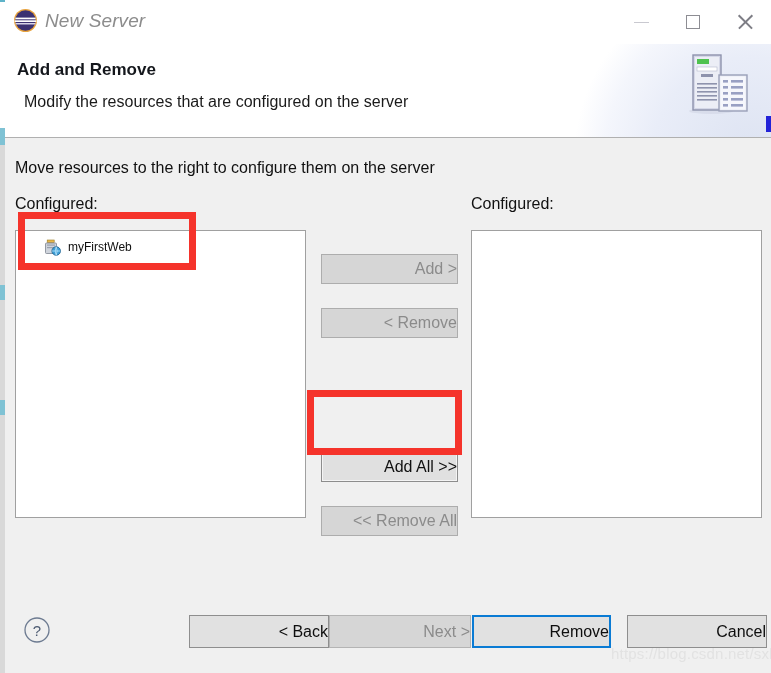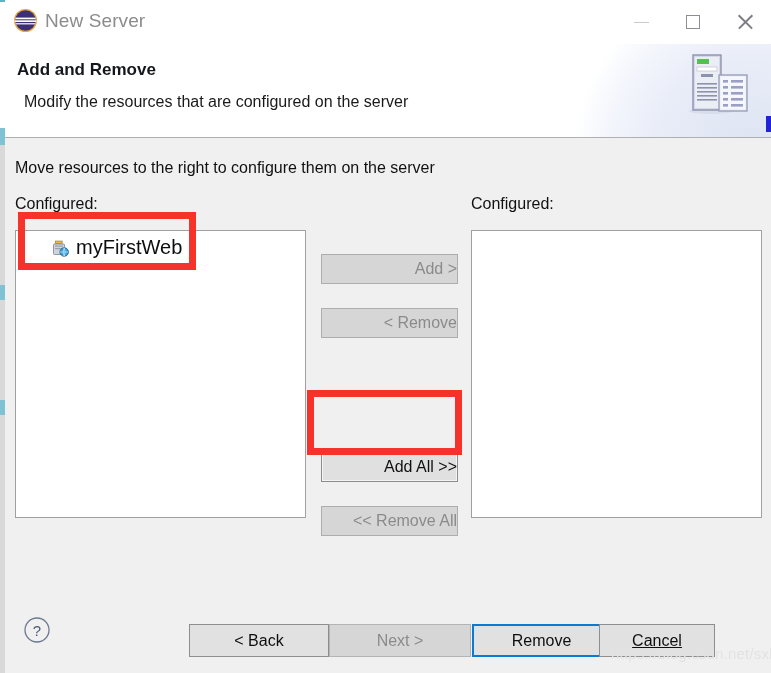--- a/index.html
+++ b/index.html
@@ -61,20 +61,21 @@
     width: 25px; height: 25px;
   }
   .title-text {
     position: absolute;
     left: 40px; top: 8px;
     font-size: 19px;
     color: #8c8c8c;
     letter-spacing: 0.1px;
     line-height: 26px;
     white-space: nowrap;
+    font-style: italic;
   }
   .win-controls {
     position: absolute;
     right: 0; top: 0;
     height: 44px;
     display: flex;
   }
   .win-btn {
     width: 52px; height: 44px;
     display: flex;
@@ -177,22 +178,22 @@
     background: #ffffff;
     border: 1px solid #a0a0a0;
     box-sizing: border-box;
   }
   .listbox.available  { left: 10px;  top: 92px; width: 291px; height: 288px; }
   .listbox.configured { left: 466px; top: 92px; width: 291px; height: 288px; }
   .list-item {
     display: flex;
     align-items: center;
     height: 26px;
-    padding-left: 36px;
-    font-size: 20px;
+    padding-left: 28px;
+    font-size: 12px;
     color: #0e0e0e;
     margin-top: 3px;
   }
   .webmodule-icon { width: 17px; height: 17px; margin-right: 7px; flex: 0 0 auto; }
 
   
   .btncol {
     position: absolute;
     left: 312px;
     top: 92px;
@@ -247,35 +248,34 @@
     width: 28px; height: 28px;
   }
   .foot-btn {
     position: absolute;
     top: 615px;
     height: 33px;
     border: 1px solid #8e8e8e;
     background: #e1e1e1;
     color: #0e0e0e;
     font-size: 16px;
-    text-align: center;
+    text-align: right;
     line-height: 31px;
     box-sizing: border-box;
-    margin-top: 9px;
   }
   .foot-btn.disabled { background: #d6d6d6; color: #8b8b8b; border-color: #b4b4b4; }
   .foot-btn.focus {
     border: 2px solid #0a7bd4;
     line-height: 29px;
     background: #e1e1e1;
   }
   .btn-back   { left: 184px; width: 140px; }
   .btn-next   { left: 324px; width: 142px; }
   .btn-finish { left: 467px; width: 139px; }
-  .btn-cancel { left: 594px; width: 116px; text-decoration: underline; }
+  .btn-cancel { left: 622px; width: 140px; }
 
   .watermark {
     position: absolute;
     left: 606px; top: 645px;
     font-size: 15px;
     color: #e2e2e2;
     letter-spacing: 0.2px;
     white-space: nowrap;
   }
 </style>

